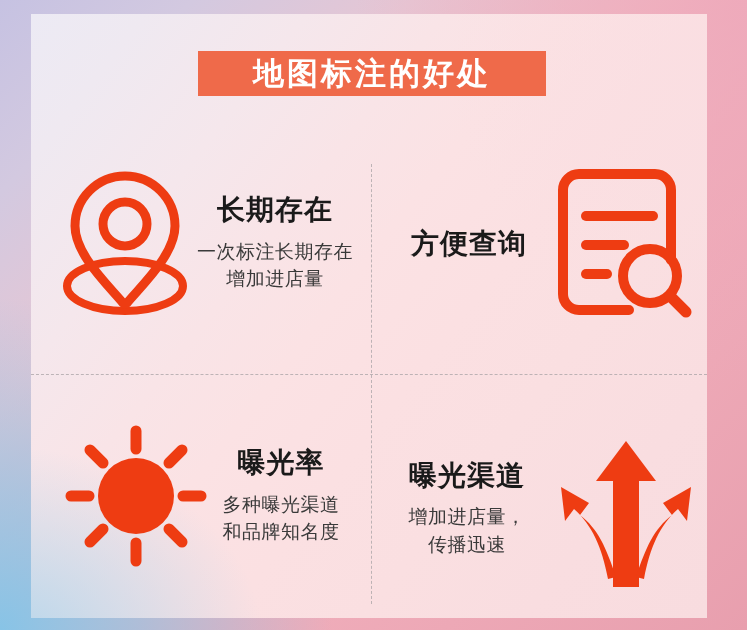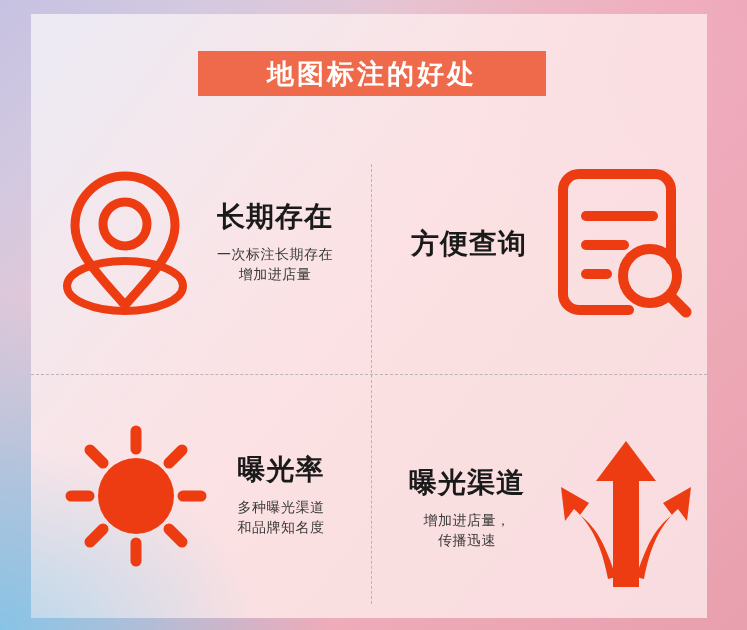--- a/index.html
+++ b/index.html
@@ -80,21 +80,21 @@
     width: 348px;
     height: 45px;
     background: #ef6a4a;
     display: flex;
     align-items: center;
     justify-content: center;
     z-index: 3;
   }
   #title-text {
     color: #ffffff;
-    font-size: 27px;
+    font-size: 31px;
     font-weight: bold;
     letter-spacing: 3px;
     line-height: 1;
     font-family: "DejaVu Sans", "Liberation Sans", sans-serif;
     white-space: nowrap;
   }
 
   
   .divider-h {
     position: absolute;
@@ -152,26 +152,25 @@
   .q-heading {
     color: #1a1a1a;
     font-size: 28px;
     font-weight: bold;
     letter-spacing: 1px;
     line-height: 1.1;
     white-space: nowrap;
   }
   .q-sub {
     color: #3a3a3a;
-    font-size: 14px;
+    font-size: 19px;
     line-height: 1.45;
     letter-spacing: .5px;
     margin-top: 12px;
     white-space: pre-line;
-    font-family: Liberation Serif, serif;
   }
 
   
   #q1 { padding: 0 6px 0 28px; justify-content: space-between; }
   #q1 .q-icon { width: 132px; }
   #q1 .q-text { padding-right: 6px; padding-top: 4px; }
 
   #q2 { padding: 0 6px 0 6px; flex-direction: row; }
   #q2 .q-icon { width: 150px; order: 2; }
   #q2 .q-text { order: 1; padding-left: 10px; padding-top: 4px; }

